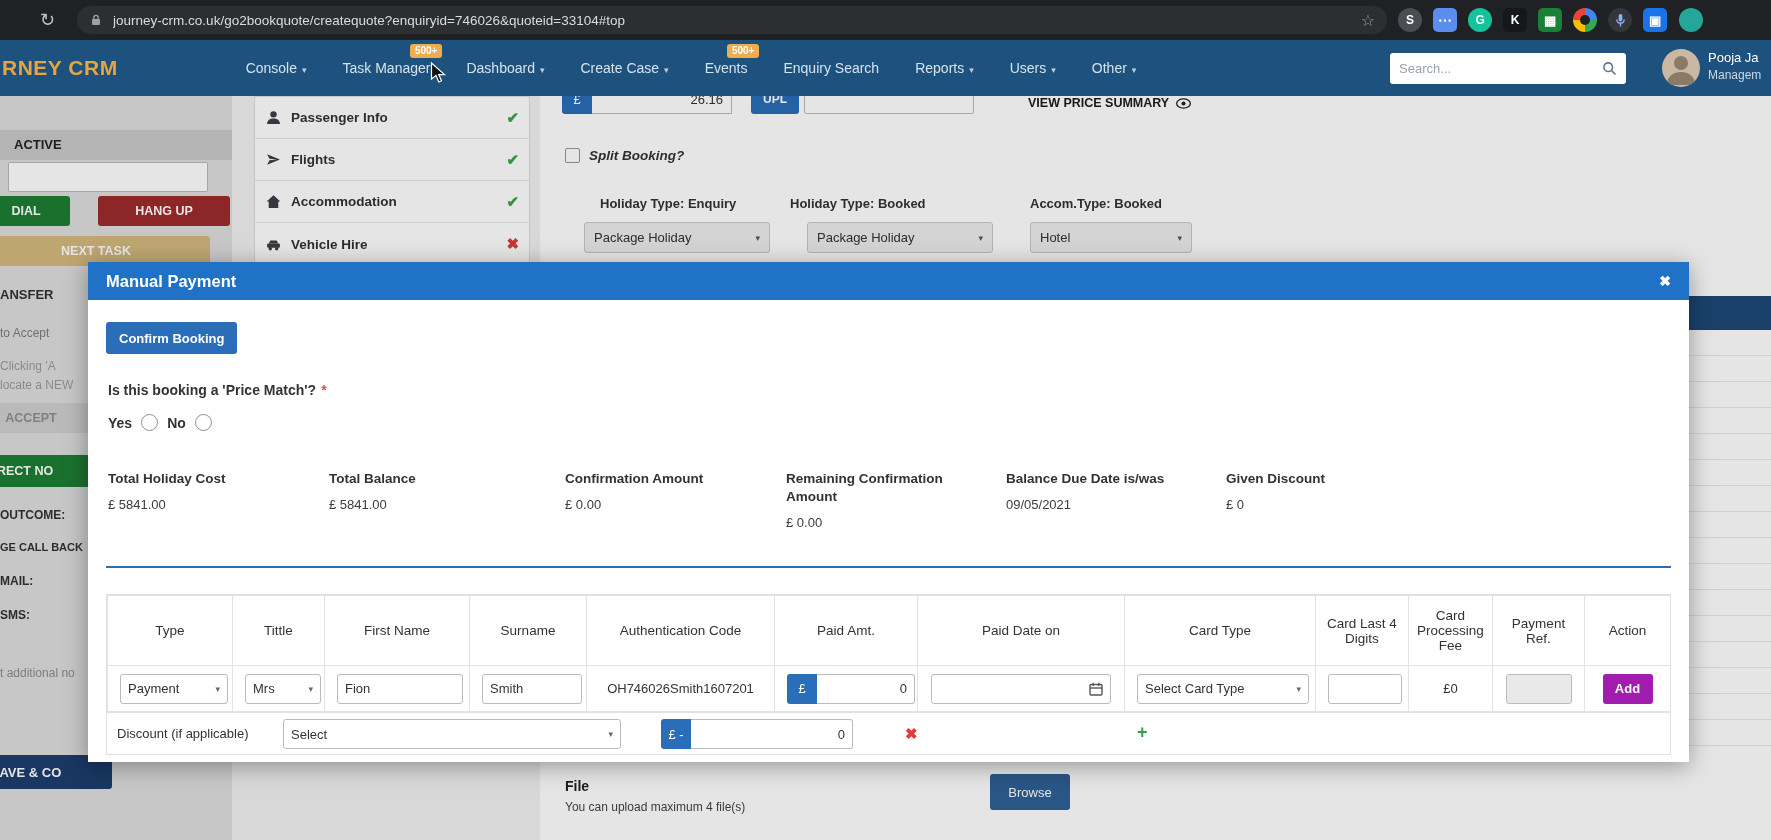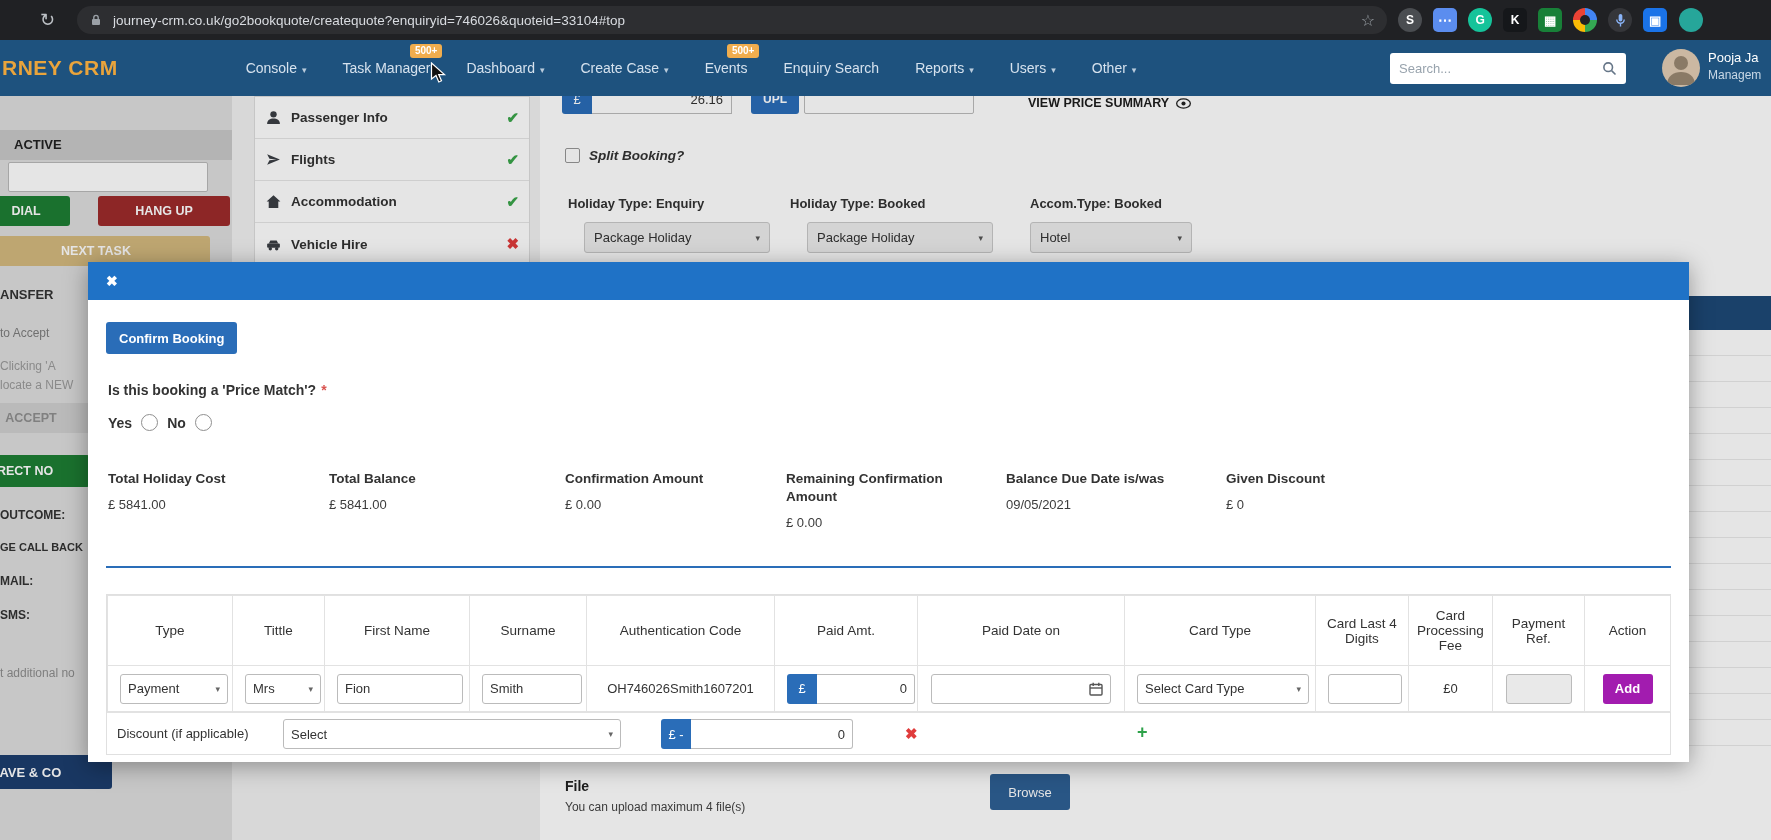--- a/index.html
+++ b/index.html
@@ -292,21 +292,21 @@
         <svg width="15" height="11" viewBox="0 0 16 11">
           <ellipse cx="8" cy="5.5" rx="7.3" ry="5" fill="none" stroke="#222" stroke-width="1.4"></ellipse>
           <circle cx="8" cy="5.5" r="2.2" fill="#222"></circle>
         </svg>
       </div>
       <div class="c-split">
         <span class="c-check"></span>
         <span>Split Booking?</span>
       </div>
 
-      <div class="c-sel-label" style="left:28px;">Holiday Type: Enquiry</div>
+      <div class="c-sel-label" style="left:60px;">Holiday Type: Enquiry</div>
       <div class="c-sel-label" style="left:250px;">Holiday Type: Booked</div>
       <div class="c-sel-label" style="left:490px;">Accom.Type: Booked</div>
       <div class="g-select" style="left:44px;width:186px;">
         <span>Package Holiday</span>
           <span class="crt">▾</span>
       </div>
       <div class="g-select" style="left:267px;width:186px;">
         <span>Package Holiday</span>
           <span class="crt">▾</span>
       </div>
@@ -321,20 +321,21 @@
 
       <div class="bgt-head"></div>
       <div class="bgt-rows"></div>
     </div>
   </div>
 
   <div class="backdrop"></div>
 
   <div class="modal">
     <div class="m-head">
+      <span class="m-title">Manual Payment</span>
       <button class="m-close">✖</button>
     </div>
 
     <button class="m-confirm">Confirm Booking</button>
 
     <div class="m-question">
       <span>Is this booking a 'Price Match'?</span><span class="req">*</span>
     </div>
 
     <div class="m-radios">

